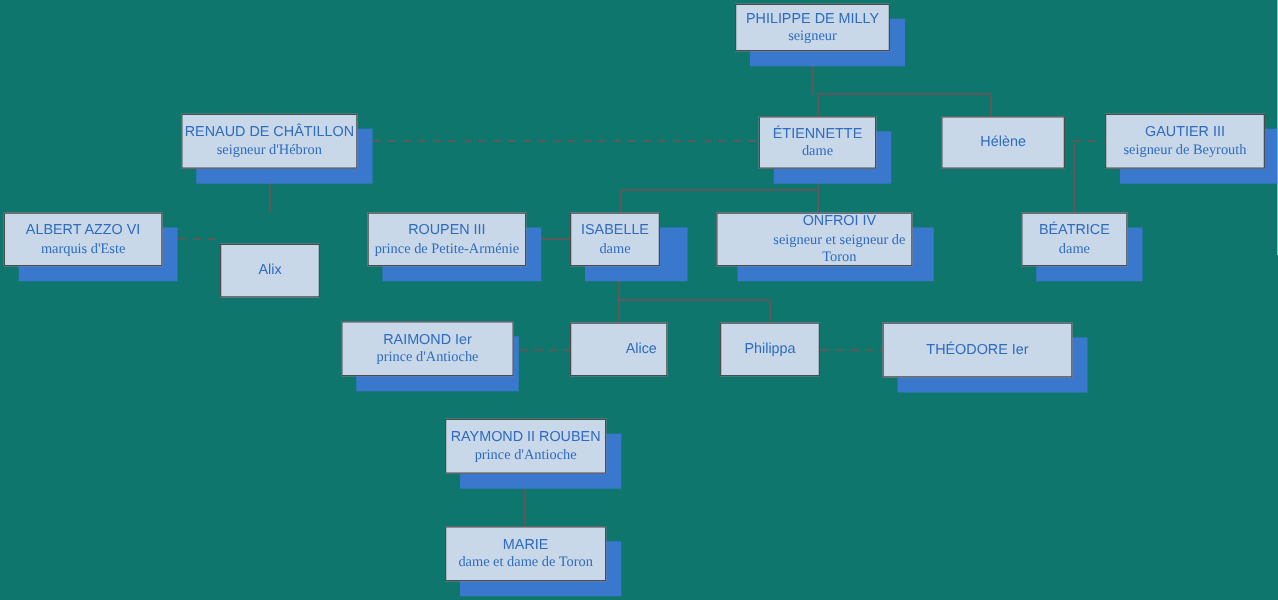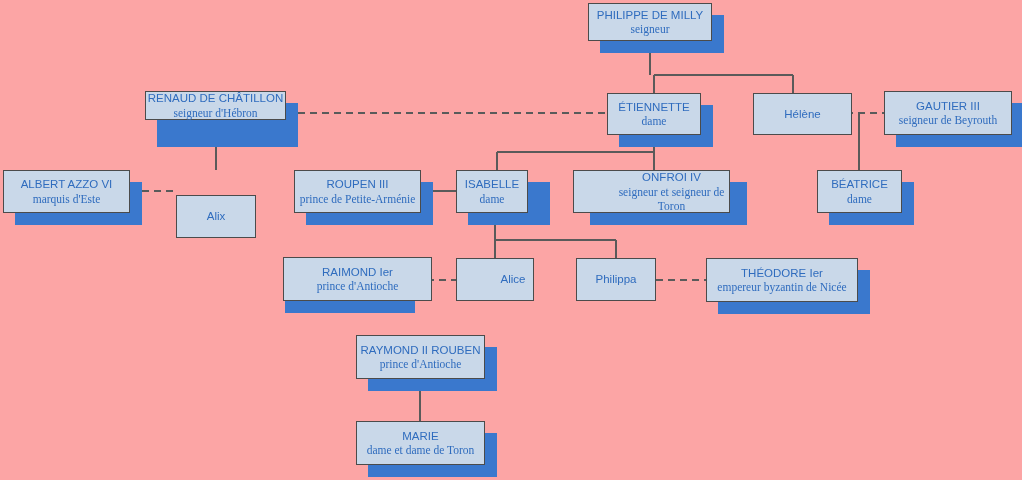--- a/index.html
+++ b/index.html
@@ -1,20 +1,20 @@
 <!DOCTYPE html>
 <html><head>
 <meta charset="utf-8">
 <style>
   html,body{margin:0;padding:0;background:#ffffff;}
   #canvas{
     position:relative;
     width:1022px;
     height:480px;
-    background:#fca5a5;
+    background:#0f766e;
     overflow:hidden;
     font-family:"Liberation Sans", sans-serif;
   }
   
   #lines{position:absolute;left:0;top:0;width:1022px;height:480px;}
 
   .node{
     position:absolute;
     box-sizing:border-box;
     background:#c9d8e9;
@@ -90,21 +90,21 @@
   <div class="shadow" style="left:285px;top:269px;width:130px;height:44px;"></div>
   <div class="shadow" style="left:718px;top:270px;width:152px;height:44px;"></div>
   <div class="shadow" style="left:368px;top:347px;width:129px;height:44px;"></div>
   <div class="shadow" style="left:368px;top:433px;width:129px;height:44px;"></div>
 
   <div class="node" style="left:588px;top:3px;width:124px;height:38px;">
     <span class="n-name">PHILIPPE DE MILLY</span>
     <span class="n-title">seigneur</span>
   </div>
 
-  <div class="node" style="left:145px;top:91px;width:141px;height:29px;">
+  <div class="node" style="left:145px;top:91px;width:141px;height:44px;">
     <span class="n-name">RENAUD DE CHÂTILLON</span>
     <span class="n-title">seigneur d'Hébron</span>
   </div>
 
   <div class="node" style="left:607px;top:93px;width:94px;height:42px;">
     <span class="n-name">ÉTIENNETTE</span>
     <span class="n-title">dame</span>
   </div>
 
   <div class="node single" style="left:753px;top:93px;width:99px;height:42px;">
@@ -138,36 +138,35 @@
   <div class="node" style="left:573px;top:170px;width:157px;height:43px;padding-left:40px;">
     <span class="n-name">ONFROI IV</span>
     <span class="n-title">seigneur et seigneur de Toron</span>
   </div>
 
   <div class="node" style="left:817px;top:170px;width:85px;height:43px;">
     <span class="n-name">BÉATRICE</span>
     <span class="n-title">dame</span>
   </div>
 
-  <div class="node" style="left:283px;top:257px;width:149px;height:44px;">
+  <div class="node" style="left:273px;top:257px;width:138px;height:44px;">
     <span class="n-name">RAIMOND Ier</span>
     <span class="n-title">prince d'Antioche</span>
   </div>
 
   <div class="node single" style="left:456px;top:258px;width:78px;height:43px;padding-left:36px;">
     <span class="n-name">Alice</span>
   </div>
 
   <div class="node single" style="left:576px;top:258px;width:80px;height:43px;">
     <span class="n-name">Philippa</span>
   </div>
 
   <div class="node" style="left:706px;top:258px;width:152px;height:44px;">
     <span class="n-name">THÉODORE Ier</span>
-    <span class="n-title">empereur byzantin de Nicée</span>
   </div>
 
   <div class="node" style="left:356px;top:335px;width:129px;height:44px;">
     <span class="n-name">RAYMOND II ROUBEN</span>
     <span class="n-title">prince d'Antioche</span>
   </div>
 
   <div class="node" style="left:356px;top:421px;width:129px;height:44px;">
     <span class="n-name">MARIE</span>
     <span class="n-title">dame et dame de Toron</span>

